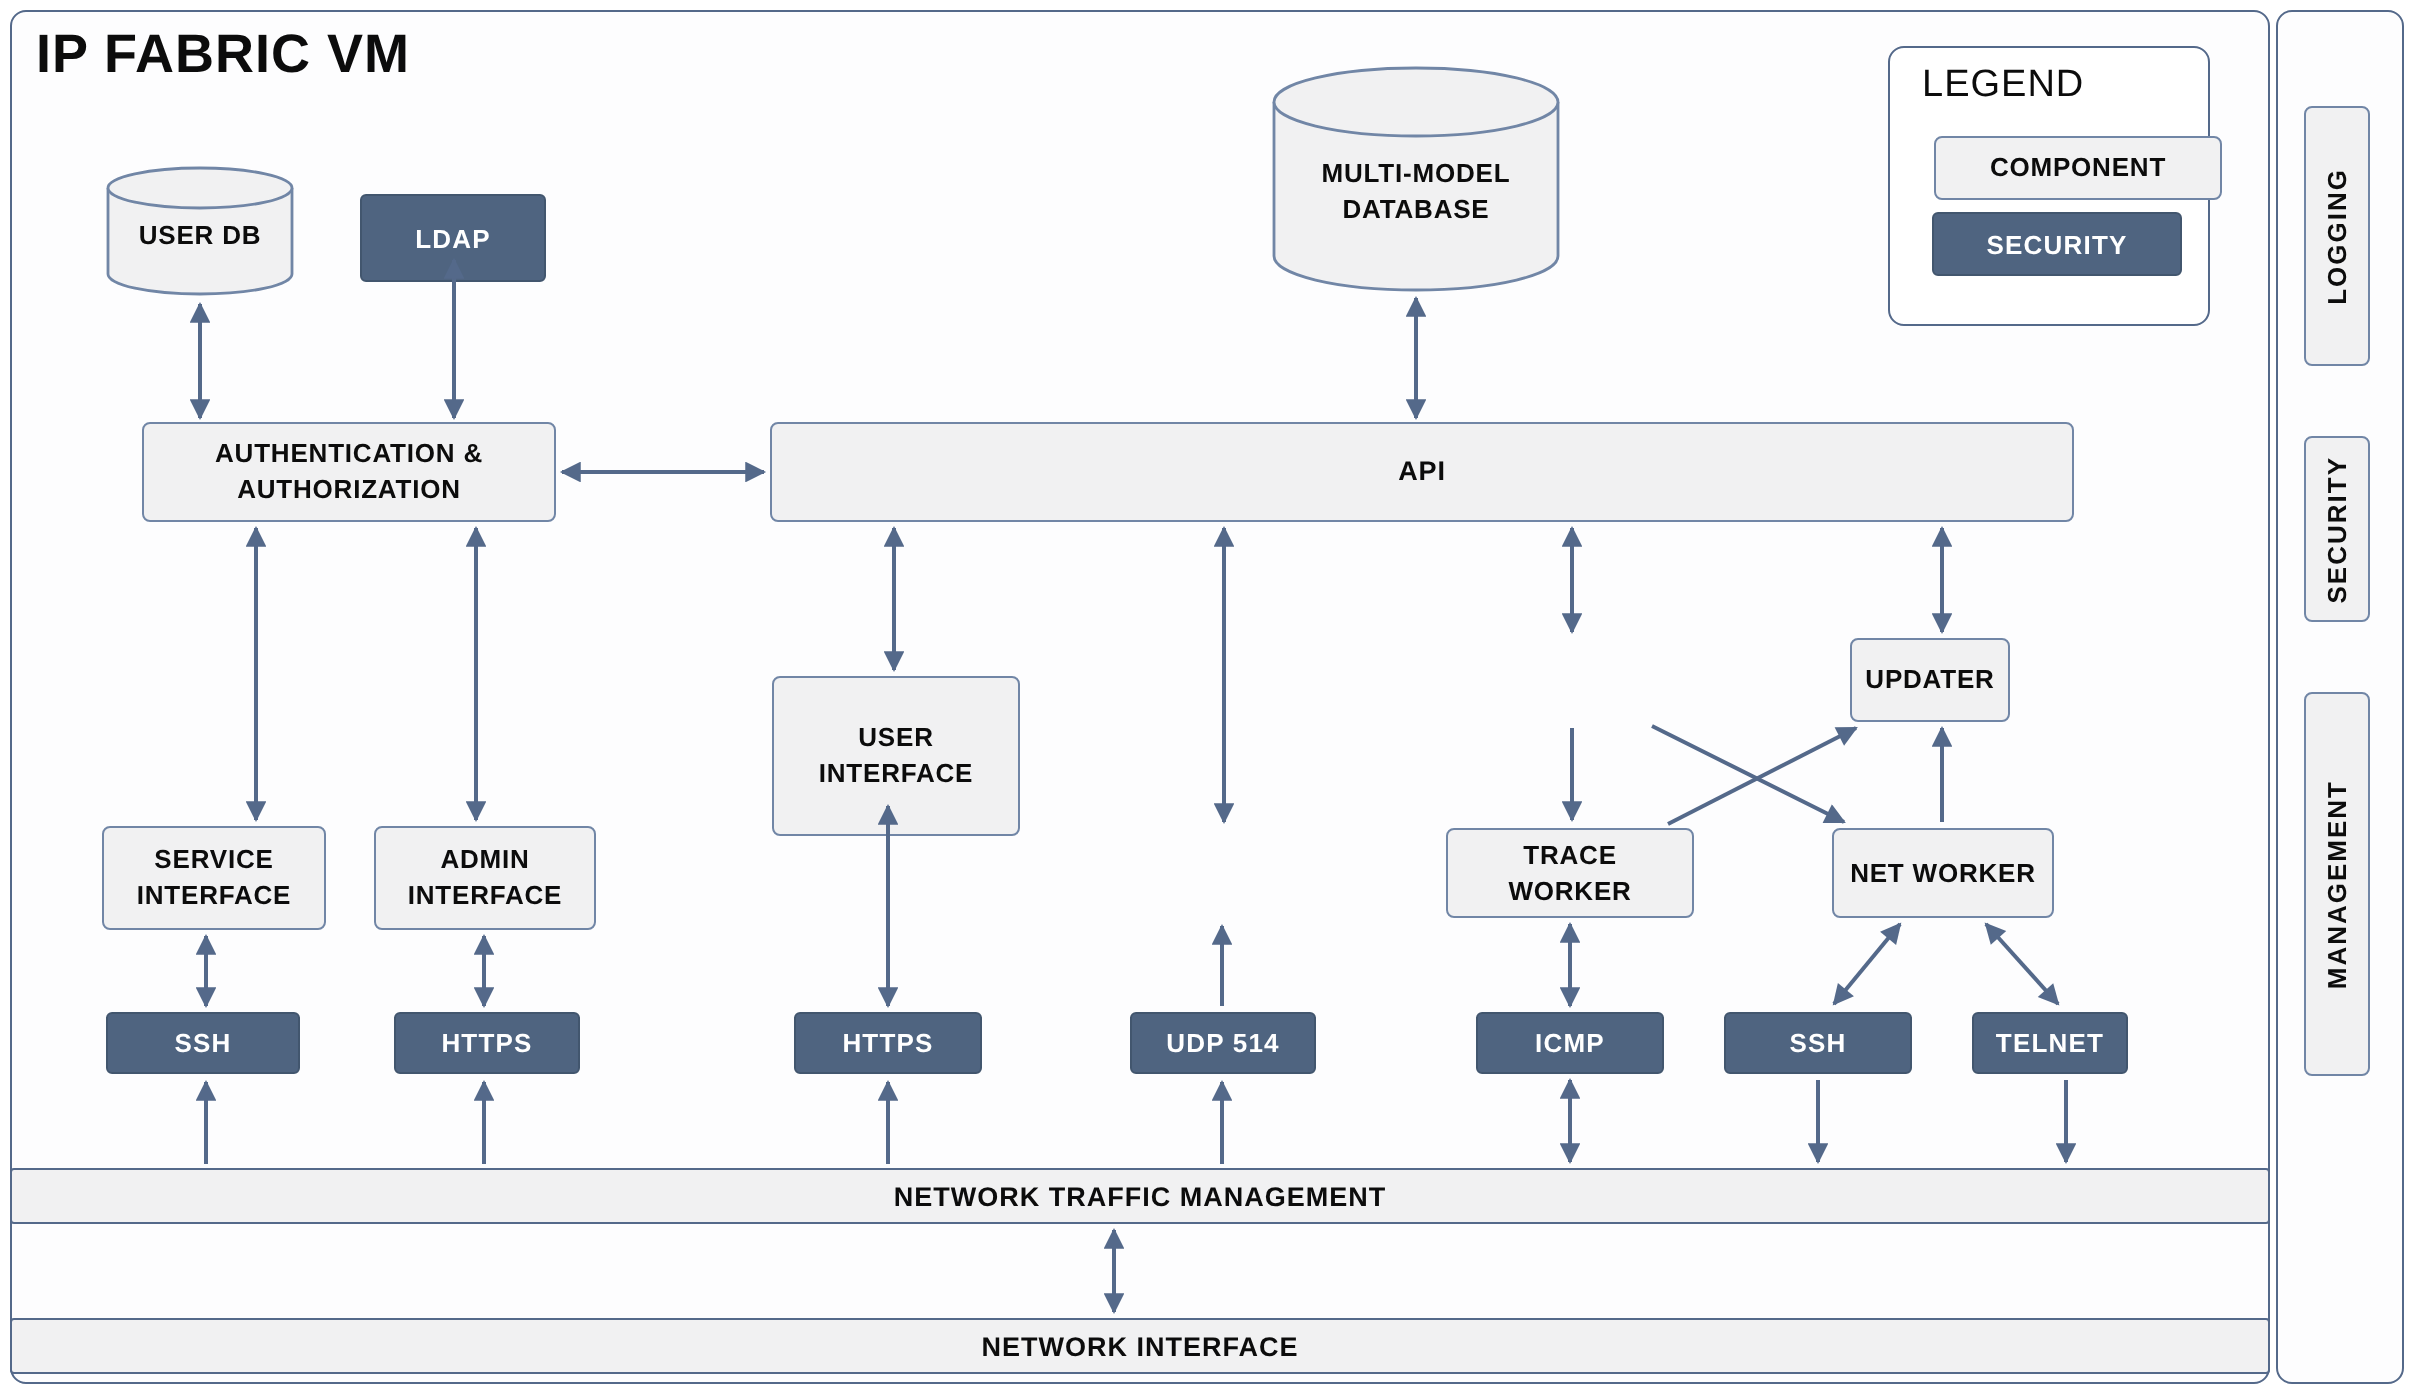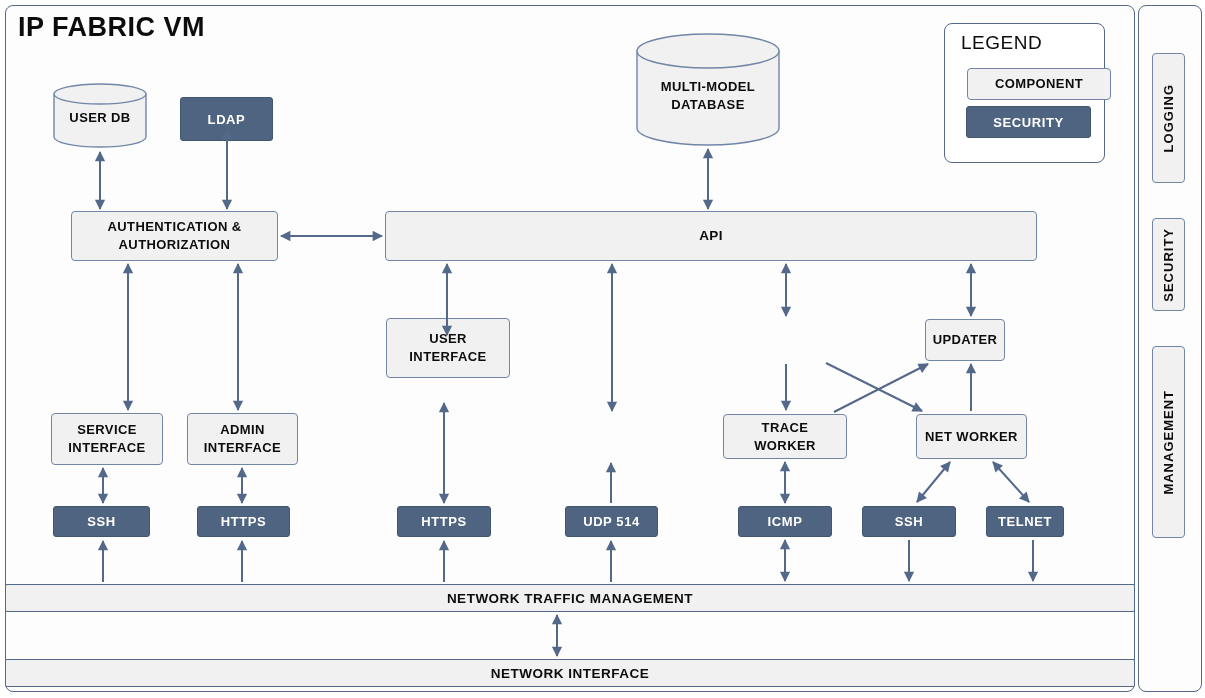--- a/index.html
+++ b/index.html
@@ -71,21 +71,21 @@
   <div class="cyl-label" style="left:53px;top:100px;width:94px;height:36px;">USER DB</div>
 
   <svg class="cyl-shape" style="left:636px;top:33px" width="144" height="114" viewBox="0 0 144 114">
     <path d="M1 18 L1 95 A71 17 0 0 0 143 95 L143 18" fill="var(--component-fill)" stroke="var(--box-border)" stroke-width="1.4"></path>
     <ellipse cx="72" cy="18" rx="71" ry="17" fill="var(--component-fill)" stroke="var(--box-border)" stroke-width="1.4"></ellipse>
   </svg>
   <div class="cyl-label" style="left:651px;top:68px;width:114px;height:56px;">MULTI-MODEL DATABASE</div>
 
   <div class="comp" style="left:71px;top:211px;width:207px;height:50px;">AUTHENTICATION &amp; AUTHORIZATION</div>
   <div class="comp" style="left:385px;top:211px;width:652px;height:50px;font-size:13.5px;">API</div>
-  <div class="comp" style="left:386px;top:318px;width:124px;height:60px;">USER INTERFACE</div>
+  <div class="comp" style="left:386px;top:338px;width:124px;height:80px;">USER INTERFACE</div>
   <div class="comp" style="left:925px;top:319px;width:80px;height:42px;">UPDATER</div>
   <div class="comp" style="left:51px;top:413px;width:112px;height:52px;">SERVICE INTERFACE</div>
   <div class="comp" style="left:187px;top:413px;width:111px;height:52px;">ADMIN INTERFACE</div>
   <div class="comp" style="left:723px;top:414px;width:124px;height:45px;">TRACE WORKER</div>
   <div class="comp" style="left:916px;top:414px;width:111px;height:45px;">NET WORKER</div>
 
   <div class="proto" style="left:180px;top:97px;width:93px;height:44px;">LDAP</div>
   <div class="proto" style="left:53px;top:506px;width:97px;height:31px;">SSH</div>
   <div class="proto" style="left:197px;top:506px;width:93px;height:31px;">HTTPS</div>
   <div class="proto" style="left:397px;top:506px;width:94px;height:31px;">HTTPS</div>

